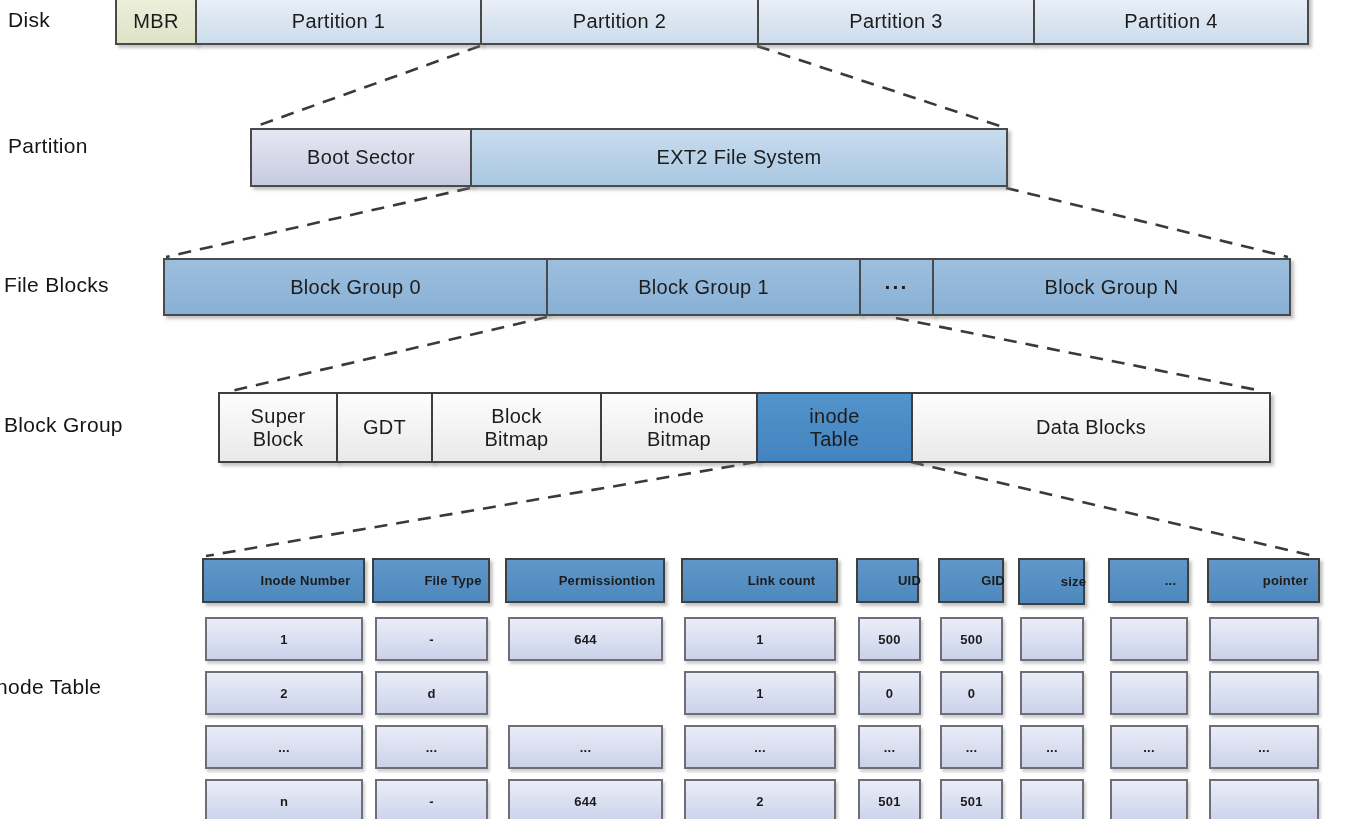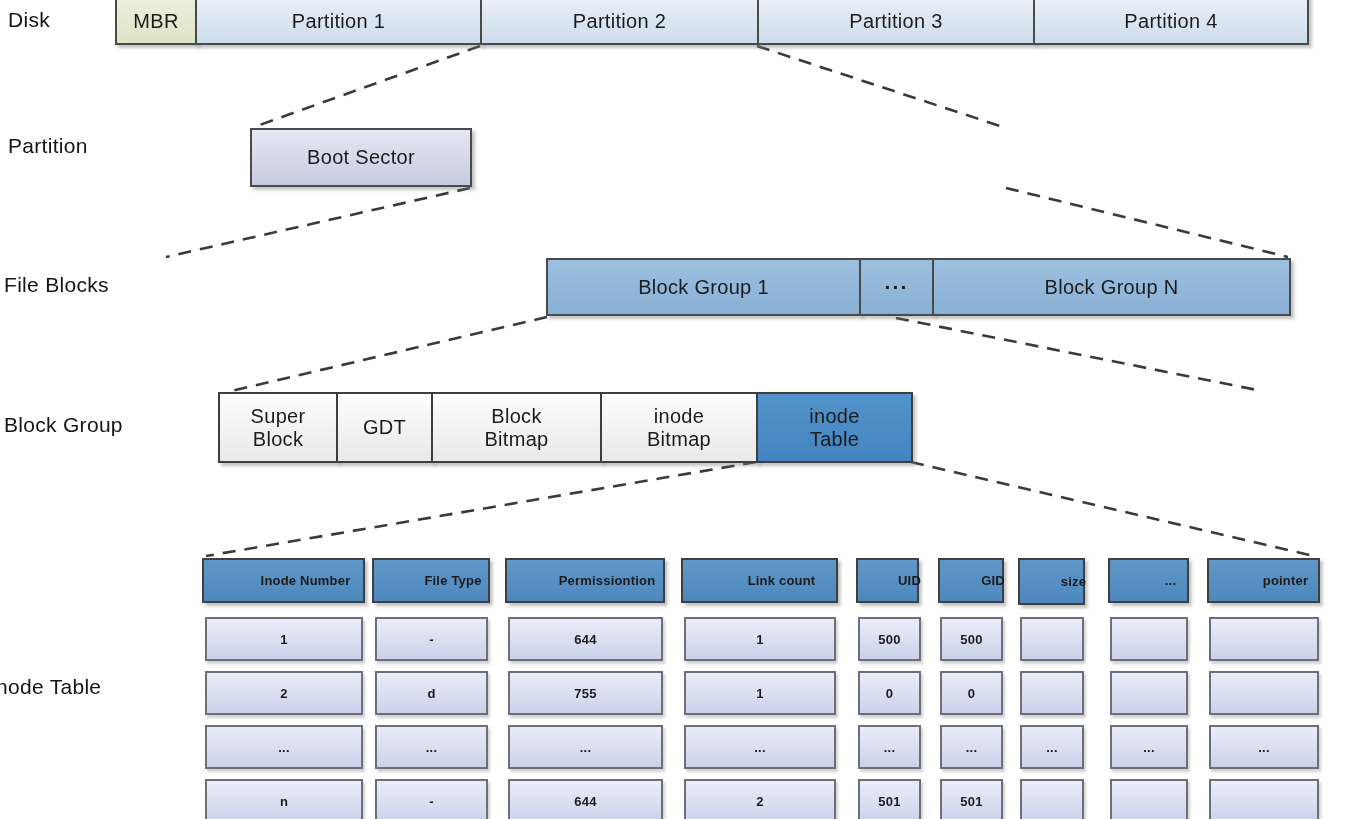--- a/index.html
+++ b/index.html
@@ -65,34 +65,37 @@
   <div class="rowlabel" style="left:4px;top:413px">Block Group</div>
   <div class="rowlabel" style="left:-9px;top:675px">inode Table</div>
 
   <div class="box mbr" style="left:115px;top:-10px;width:82px;height:55px;padding-top:8px">MBR</div>
   <div class="box blue1" style="left:195px;top:-10px;width:287px;height:55px;padding-top:8px">Partition 1</div>
   <div class="box blue1" style="left:480px;top:-10px;width:279px;height:55px;padding-top:8px">Partition 2</div>
   <div class="box blue1" style="left:757px;top:-10px;width:278px;height:55px;padding-top:8px">Partition 3</div>
   <div class="box blue1" style="left:1033px;top:-10px;width:276px;height:55px;padding-top:8px">Partition 4</div>
 
   <div class="box lav" style="left:250px;top:128px;width:222px;height:59px">Boot Sector</div>
+  <div class="box blue2" style="left:470px;top:128px;width:538px;height:59px">EXT2 File System</div>
 
+  <div class="box blue3" style="left:163px;top:258px;width:385px;height:58px">Block Group 0</div>
   <div class="box blue3" style="left:546px;top:258px;width:315px;height:58px">Block Group 1</div>
   <div class="box blue3 dots3" style="left:859px;top:258px;width:75px;height:58px">···</div>
   <div class="box blue3" style="left:932px;top:258px;width:359px;height:58px">Block Group N</div>
 
   <div class="box white4" style="left:218px;top:392px;width:120px;height:71px">Super
 Block</div>
   <div class="box white4" style="left:336px;top:392px;width:97px;height:71px">GDT</div>
   <div class="box white4" style="left:431px;top:392px;width:171px;height:71px">Block
 Bitmap</div>
   <div class="box white4" style="left:600px;top:392px;width:158px;height:71px">inode
 Bitmap</div>
   <div class="box darkblue" style="left:756px;top:392px;width:157px;height:71px">inode
 Table</div>
+  <div class="box white4" style="left:911px;top:392px;width:360px;height:71px">Data Blocks</div>
 
   <div class="hdr" style="left:202px;top:558px;width:163px;height:45px">Inode Number</div>
   <div class="hdr" style="left:372px;top:558px;width:118px;height:45px">File Type</div>
   <div class="hdr" style="left:505px;top:558px;width:160px;height:45px">Permissiontion</div>
   <div class="hdr" style="left:681px;top:558px;width:157px;height:45px">Link count</div>
   <div class="hdr" style="left:856px;top:558px;width:63px;height:45px">UID</div>
   <div class="hdr" style="left:938px;top:558px;width:66px;height:45px">GID</div>
   <div class="hdr" style="left:1018px;top:558px;width:67px;height:47px">size</div>
   <div class="hdr" style="left:1108px;top:558px;width:81px;height:45px">...</div>
   <div class="hdr" style="left:1207px;top:558px;width:113px;height:45px">pointer</div>
@@ -102,21 +105,20 @@
   <div class="cell" style="left:508px;top:617px;width:155px;height:44px">644</div>
   <div class="cell" style="left:684px;top:617px;width:152px;height:44px">1</div>
   <div class="cell" style="left:858px;top:617px;width:63px;height:44px">500</div>
   <div class="cell" style="left:940px;top:617px;width:63px;height:44px">500</div>
   <div class="cell" style="left:1020px;top:617px;width:64px;height:44px"></div>
   <div class="cell" style="left:1110px;top:617px;width:78px;height:44px"></div>
   <div class="cell" style="left:1209px;top:617px;width:110px;height:44px"></div>
 
   <div class="cell" style="left:205px;top:671px;width:158px;height:44px">2</div>
   <div class="cell" style="left:375px;top:671px;width:113px;height:44px">d</div>
-  <div class="cell" style="left:508px;top:671px;width:155px;height:44px">755</div>
   <div class="cell" style="left:684px;top:671px;width:152px;height:44px">1</div>
   <div class="cell" style="left:858px;top:671px;width:63px;height:44px">0</div>
   <div class="cell" style="left:940px;top:671px;width:63px;height:44px">0</div>
   <div class="cell" style="left:1020px;top:671px;width:64px;height:44px"></div>
   <div class="cell" style="left:1110px;top:671px;width:78px;height:44px"></div>
   <div class="cell" style="left:1209px;top:671px;width:110px;height:44px"></div>
 
   <div class="cell" style="left:205px;top:725px;width:158px;height:44px">...</div>
   <div class="cell" style="left:375px;top:725px;width:113px;height:44px">...</div>
   <div class="cell" style="left:508px;top:725px;width:155px;height:44px">...</div>

